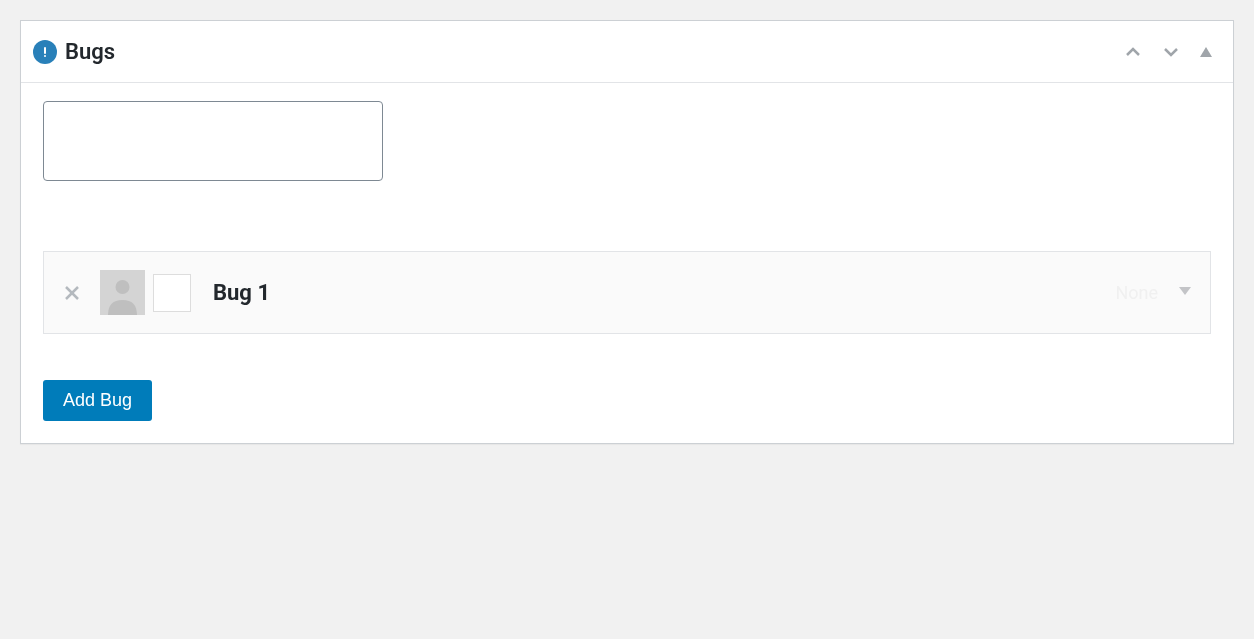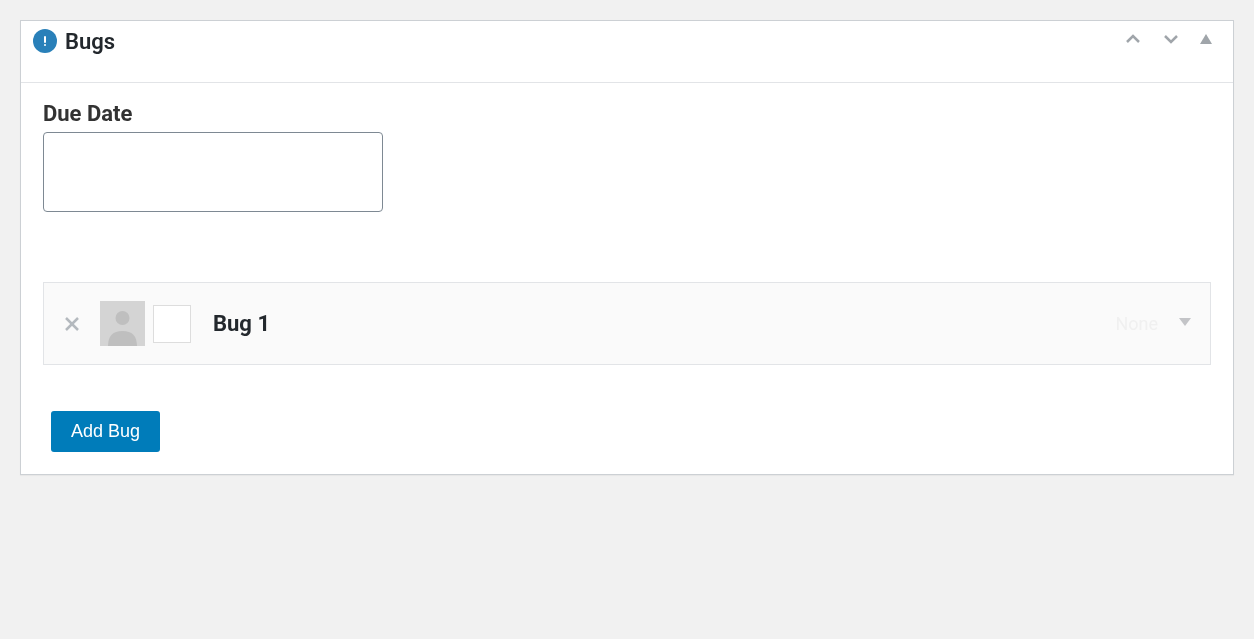--- a/index.html
+++ b/index.html
@@ -9,21 +9,21 @@
       padding: 20px;
       color: #23282d;
     }
     .metabox {
       background: #fff;
       border: 1px solid #ccd0d4;
       box-shadow: 0 1px 1px rgba(0,0,0,0.04);
     }
     .metabox-header {
       display: flex;
-      align-items: flex-start;
+      align-items: center;
       border-bottom: 1px solid #e2e4e7;
       padding: 8px 12px;
       height: 62px;
     }
     .metabox-icon {
       width: 24px;
       height: 24px;
       background: #2980b9;
       border-radius: 50%;
       display: flex;
@@ -123,21 +123,21 @@
     .bug-status {
       margin-left: auto;
       color: #f0f0f0;
       font-size: 18px;
       margin-right: 20px;
     }
     .bug-expand {
       color: #c3c4c7;
       cursor: pointer;
     }
-    .add-row { margin-top: 46px; margin-left: 8px; }
+    .add-row { margin-top: 46px; }
     .add-button {
       background: #007cba;
       color: #fff;
       border: none;
       padding: 10px 20px;
       font-size: 18px;
       border-radius: 3px;
       cursor: pointer;
     }
   </style>
@@ -169,21 +169,20 @@
             <polygon points="7,2 13,12 1,12" fill="currentColor"></polygon>
           </svg>
       </span>
     </div>
   </div>
 
   <div class="metabox-body">
 
 
     <div class="filter-group due-group">
-      <label class="filter-label">Due Date</label>
       <div class="filter-box"></div>
     </div>
 
     <div class="bug-list">
       <div class="bug-item">
         <span class="bug-remove">
           <svg width="20" height="20" viewBox="0 0 20 20">
               <line x1="4" y1="4" x2="16" y2="16" stroke="currentColor" stroke-width="2.5"></line>
               <line x1="16" y1="4" x2="4" y2="16" stroke="currentColor" stroke-width="2.5"></line>
             </svg>

